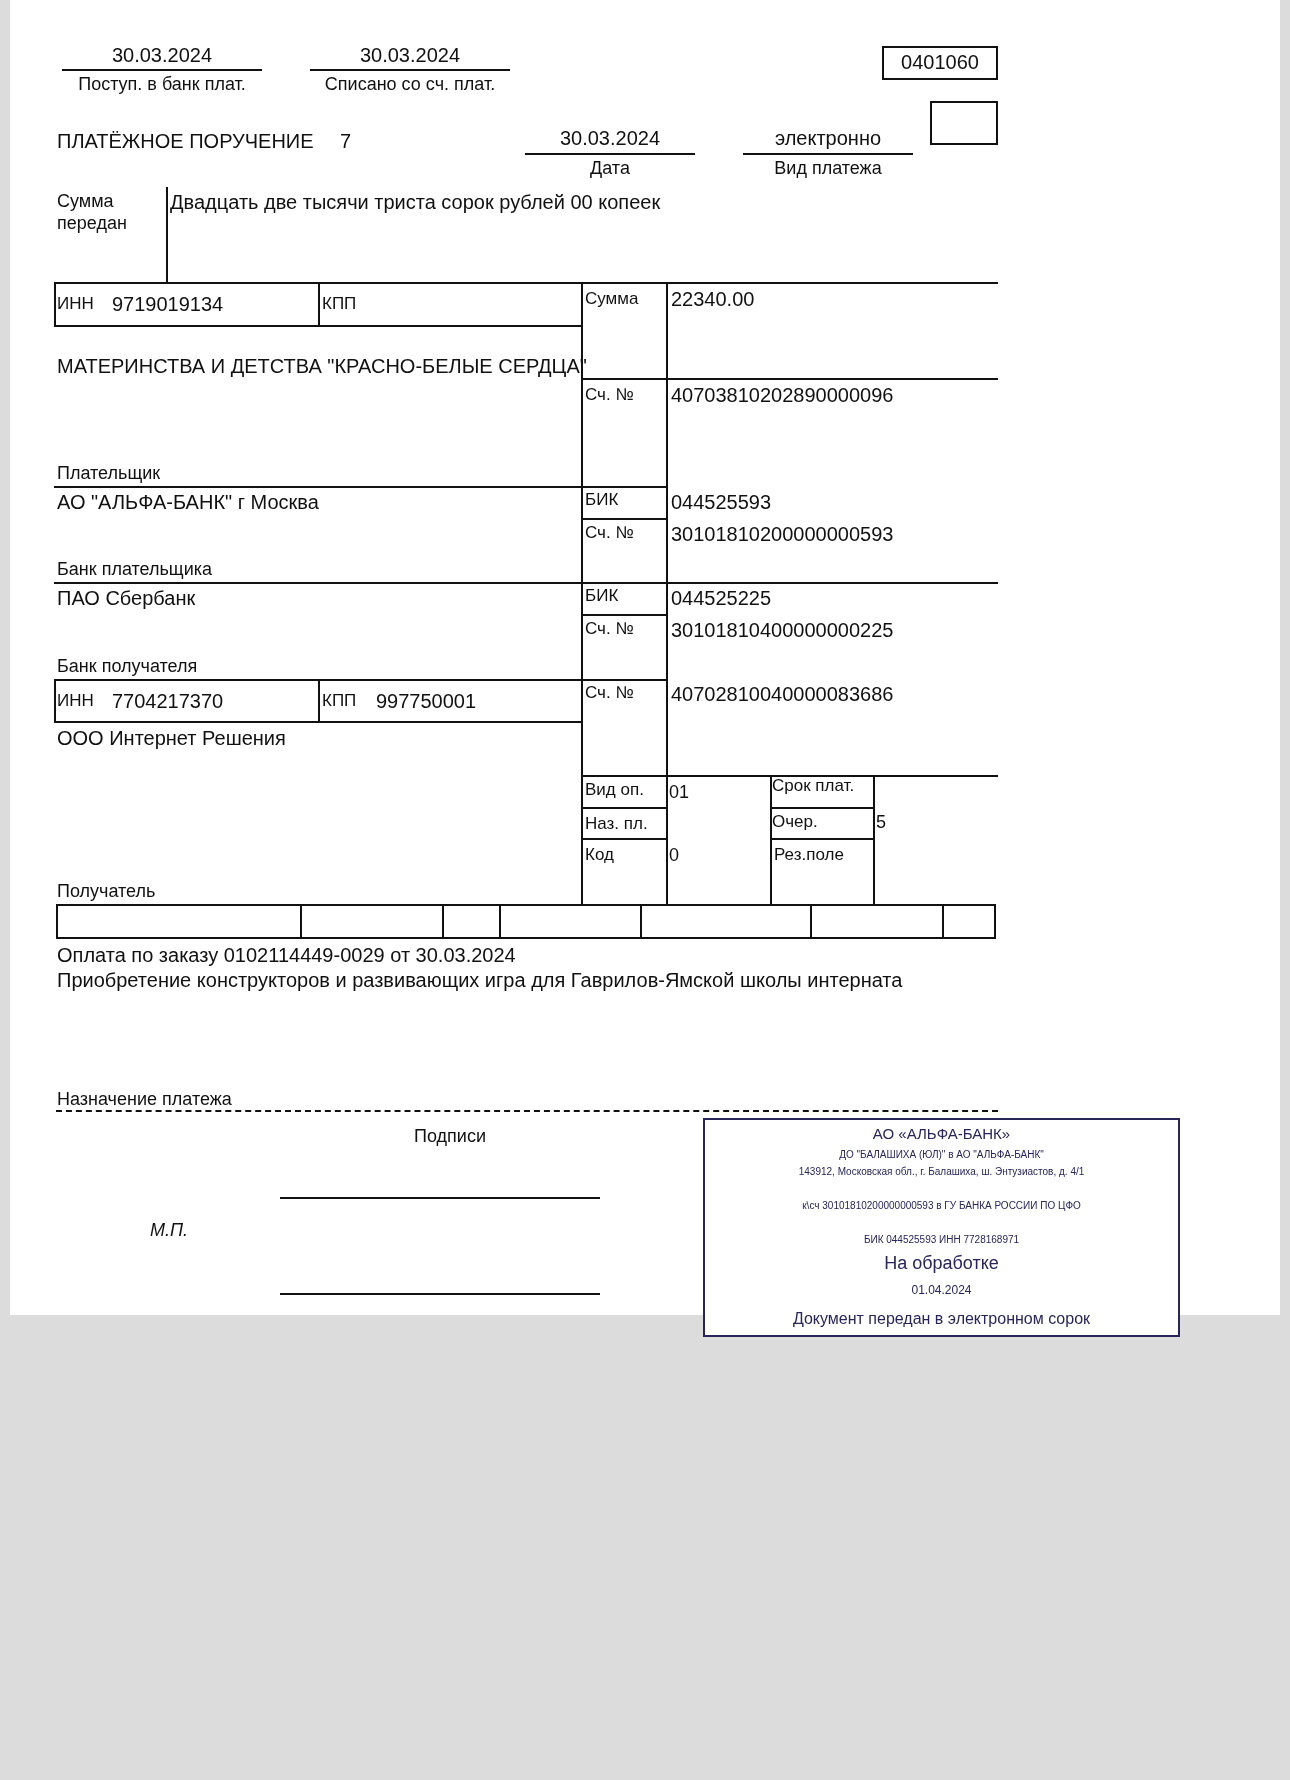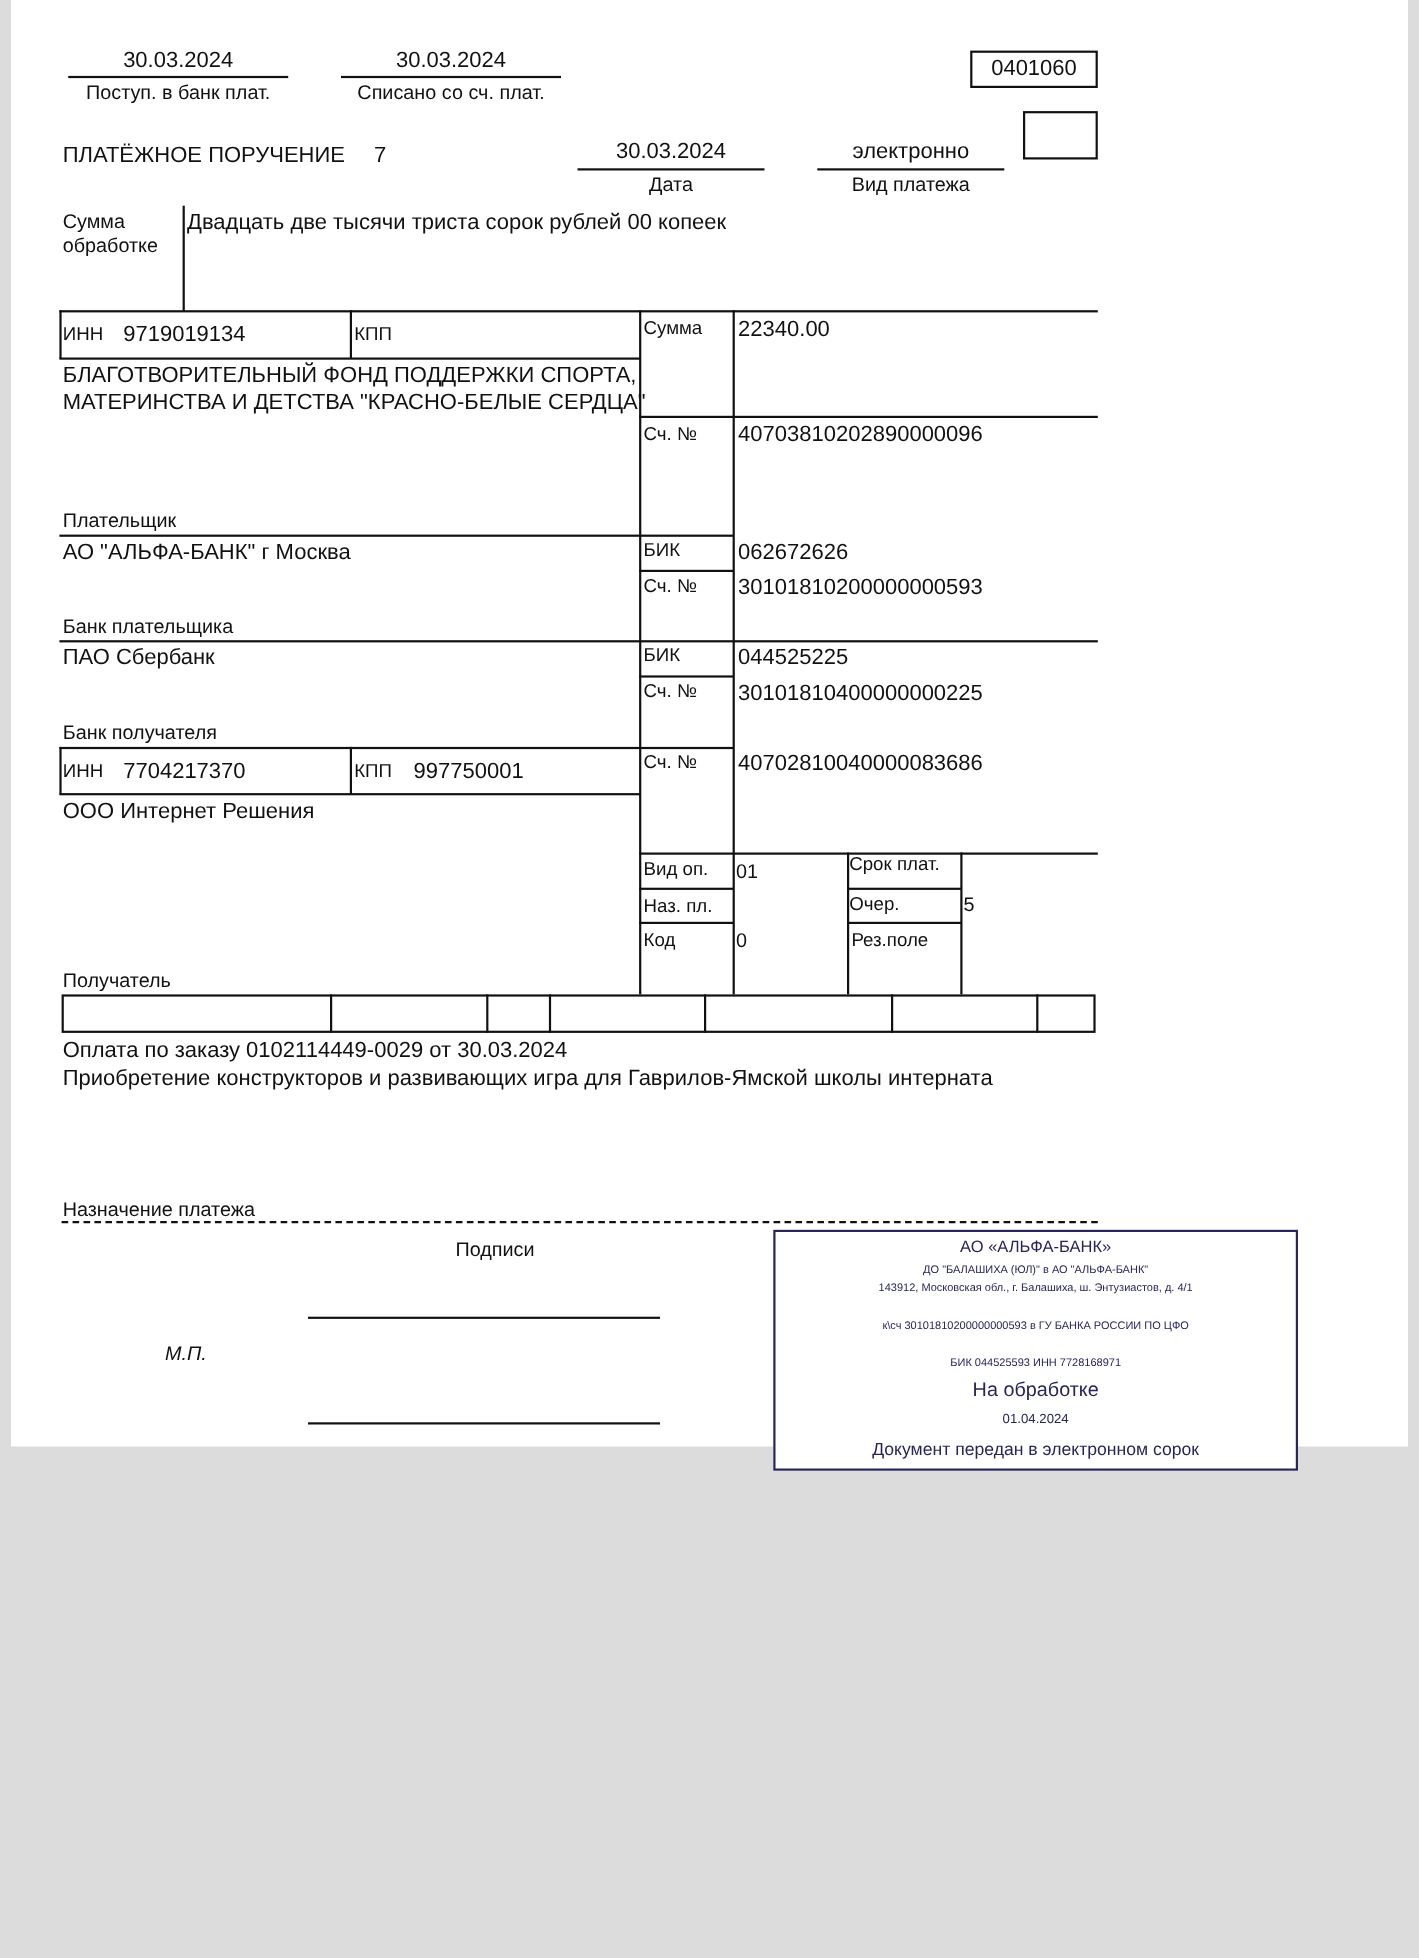--- a/index.html
+++ b/index.html
@@ -41,54 +41,53 @@
 
   <div class="abs t20 center" style="left:515px; top:127px; width:170px;">30.03.2024</div>
   <div class="hline" style="left:515px; top:153px; width:170px;"></div>
   <div class="abs t18 center" style="left:515px; top:158px; width:170px;">Дата</div>
 
   <div class="abs t20 center" style="left:733px; top:127px; width:170px;">электронно</div>
   <div class="hline" style="left:733px; top:153px; width:170px;"></div>
   <div class="abs t18 center" style="left:733px; top:158px; width:170px;">Вид платежа</div>
 
   <div class="abs t18" style="left:47px; top:191px;">Сумма</div>
-  <div class="abs t18" style="left:47px; top:213px;">обработке</div>
+  <div class="abs t18" style="left:47px; top:213px;">передан</div>
   <div class="vline" style="left:156px; top:187px; height:96px;"></div>
   <div class="abs t20" style="left:160px; top:191px;">Двадцать две тысячи триста сорок рублей 00 копеек</div>
 
   <div class="hline" style="left:44px; top:282px; width:944px;"></div>
 
   <div class="vline" style="left:44px; top:282px; height:44px;"></div>
   <div class="vline" style="left:308px; top:282px; height:44px;"></div>
   <div class="hline" style="left:44px; top:325px; width:528px;"></div>
 
   <div class="vline" style="left:571px; top:282px; height:622px;"></div>
   <div class="vline" style="left:656px; top:282px; height:622px;"></div>
 
   <div class="abs t17" style="left:47px; top:294px;">ИНН</div>
   <div class="abs t20" style="left:102px; top:293px;">9719019134</div>
   <div class="abs t17" style="left:312px; top:294px;">КПП</div>
   <div class="abs t20" style="left:366px; top:293px;"></div>
 
   <div class="abs t17" style="left:575px; top:289px;">Сумма</div>
   <div class="abs t20" style="left:661px; top:288px;">22340.00</div>
 
-  <div class="abs t20" style="left:47px; top:330px;">БЛАГОТВОРИТЕЛЬНЫЙ ФОНД ПОДДЕРЖКИ СПОРТА,</div>
   <div class="abs t20" style="left:47px; top:355px;">МАТЕРИНСТВА И ДЕТСТВА "КРАСНО-БЕЛЫЕ СЕРДЦА"</div>
 
   <div class="hline" style="left:571px; top:378px; width:417px;"></div>
   <div class="abs t17" style="left:575px; top:385px;">Сч. №</div>
   <div class="abs t20" style="left:661px; top:384px;">40703810202890000096</div>
 
   <div class="abs t18" style="left:47px; top:463px;">Плательщик</div>
   <div class="hline" style="left:44px; top:486px; width:613px;"></div>
 
   <div class="abs t20" style="left:47px; top:491px;">АО "АЛЬФА-БАНК" г Москва</div>
   <div class="abs t17" style="left:575px; top:490px;">БИК</div>
-  <div class="abs t20" style="left:661px; top:491px;">062672626</div>
+  <div class="abs t20" style="left:661px; top:491px;">044525593</div>
   <div class="hline" style="left:571px; top:518px; width:86px;"></div>
   <div class="abs t17" style="left:575px; top:523px;">Сч. №</div>
   <div class="abs t20" style="left:661px; top:523px;">30101810200000000593</div>
 
   <div class="abs t18" style="left:47px; top:559px;">Банк плательщика</div>
   <div class="hline" style="left:44px; top:582px; width:944px;"></div>
 
   <div class="abs t20" style="left:47px; top:587px;">ПАО Сбербанк</div>
   <div class="abs t17" style="left:575px; top:586px;">БИК</div>
   <div class="abs t20" style="left:661px; top:587px;">044525225</div>

